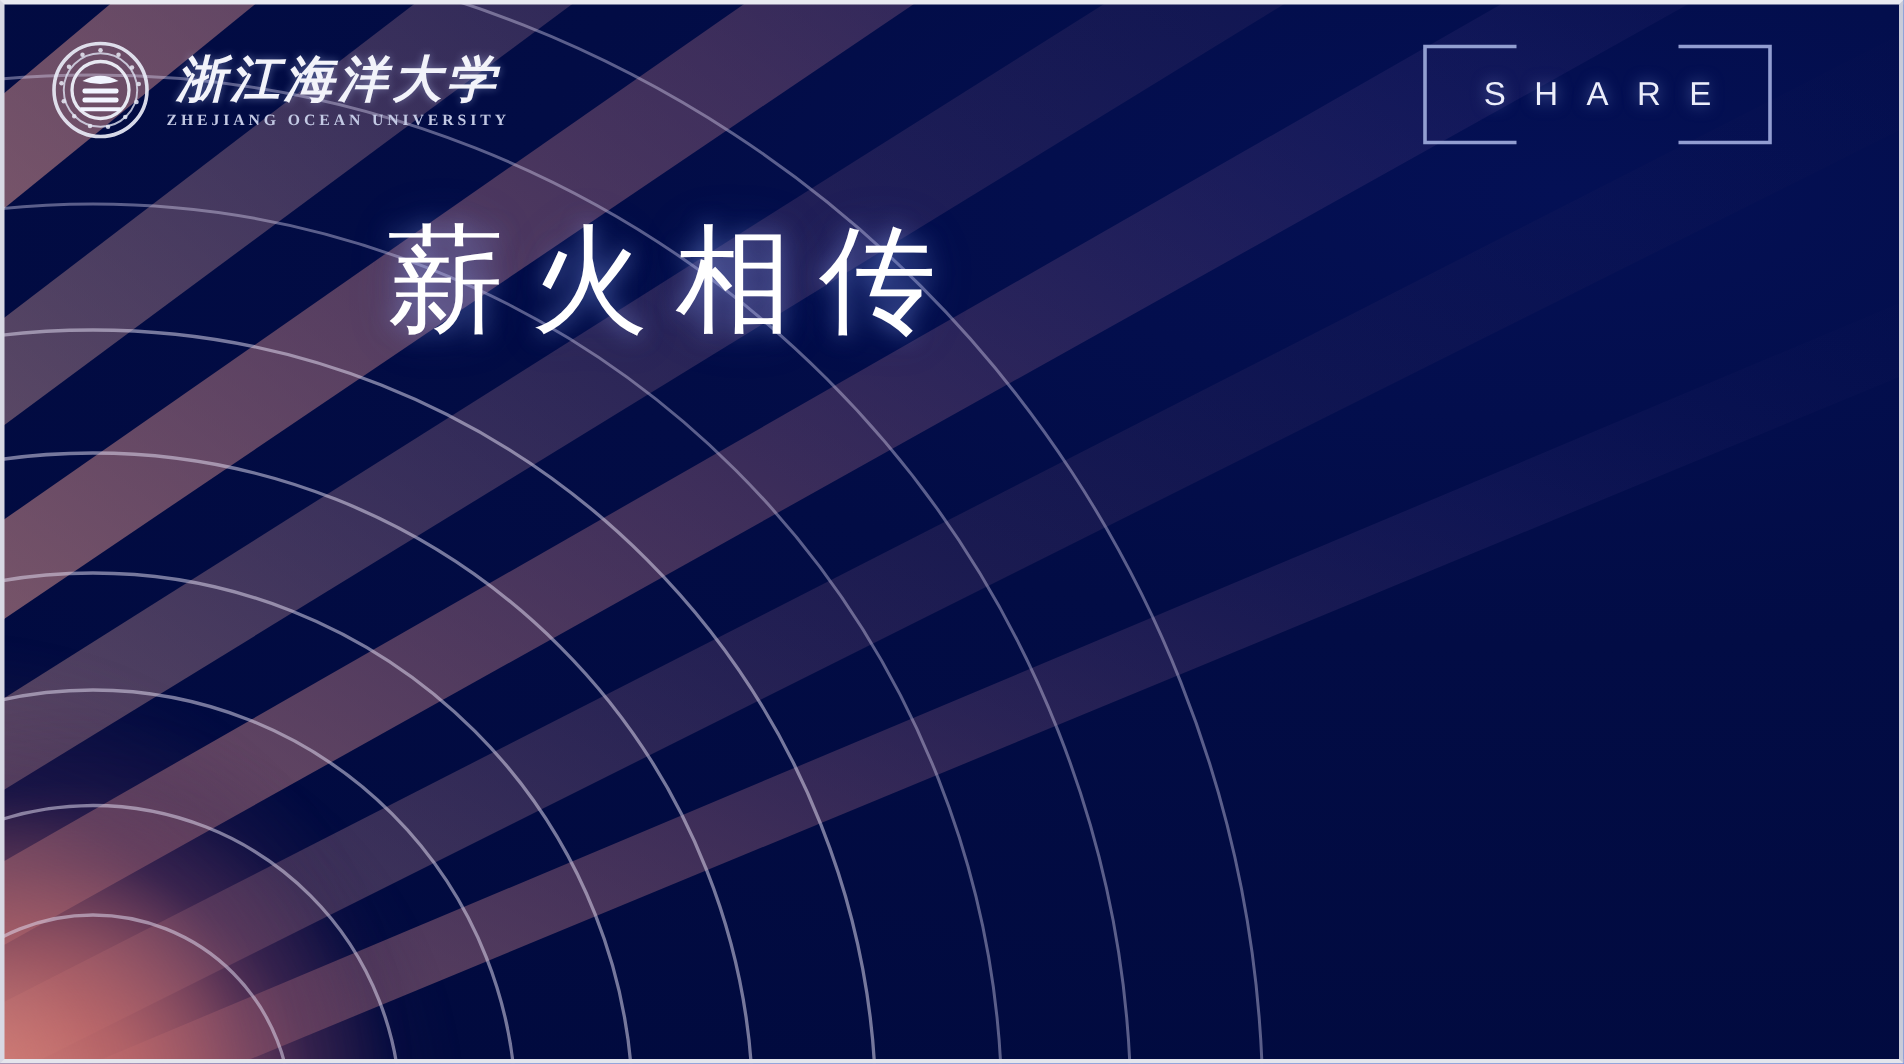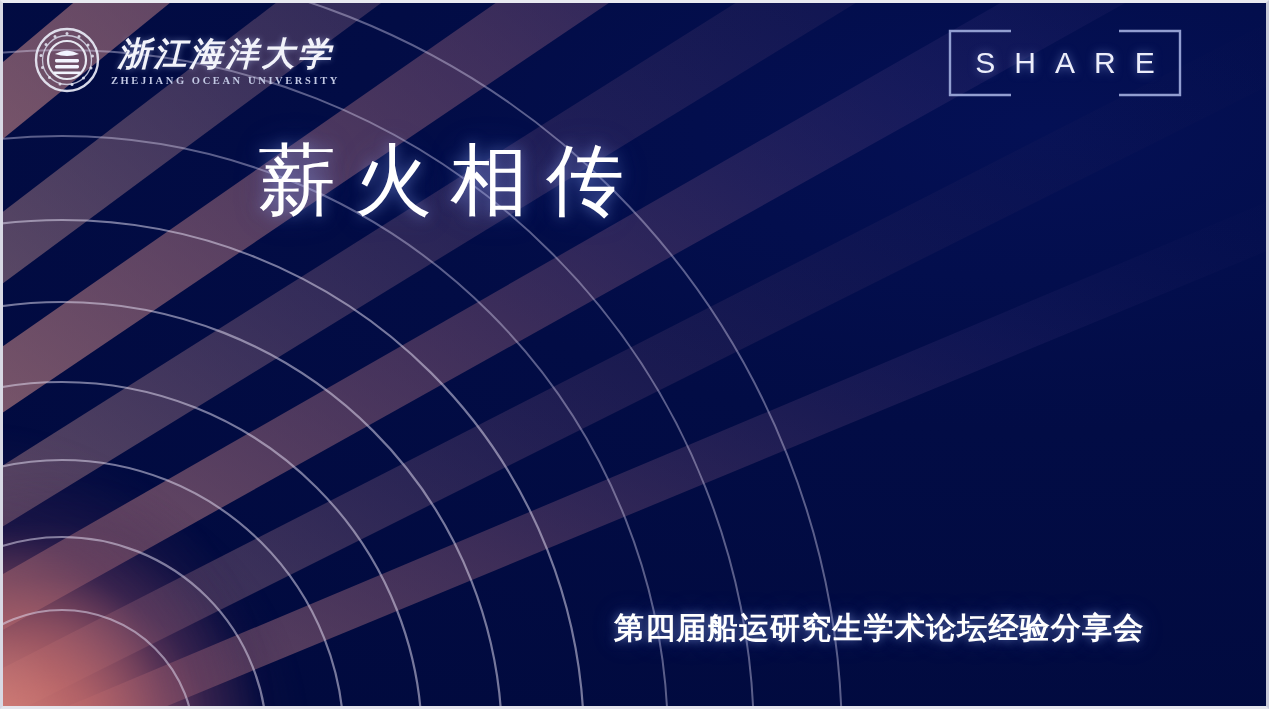--- a/index.html
+++ b/index.html
@@ -83,21 +83,20 @@
     filter: blur(6px);
   }
 
   
   .title-block {
     position: absolute;
     left: 0;
     top: 138px;
     width: 1269px;
     z-index: 20;
-    font-family: Liberation Mono, monospace;
   }
   .title-line {
     color: #ffffff;
     font-weight: 400;
     font-size: 78px;
     line-height: 96px;
     white-space: nowrap;
     text-shadow:
       0 0 14px rgba(150,175,255,0.50),
       0 0 34px rgba(90,120,230,0.30);
@@ -180,21 +179,21 @@
   .share-text {
     position: absolute;
     left: 0;
     top: 0;
     width: 236px;
     height: 70px;
     display: flex;
     align-items: center;
     justify-content: center;
     color: #eceefb;
-    font-size: 30px;
+    font-size: 22px;
     font-weight: 400;
     letter-spacing: 19px;
     text-indent: 19px;
     font-family: "Liberation Sans", sans-serif;
     text-shadow: 0 0 10px rgba(165,185,255,0.55);
   }
 </style>
 </head>
 <body>
 
@@ -295,16 +294,15 @@
         <polyline points="172,3 233,3 233,67 172,67"></polyline>
       </g>
     </svg>
     <span class="share-text">SHARE</span>
   </div>
 
   <div class="title-block">
     <div class="title-line title-line-1">薪火相传</div>
   </div>
 
-  <div class="subtitle">第四届船运研究生学术论坛经验分享会</div>
 
   <div class="slide-frame"></div>
 </div>
 
 </body></html>

